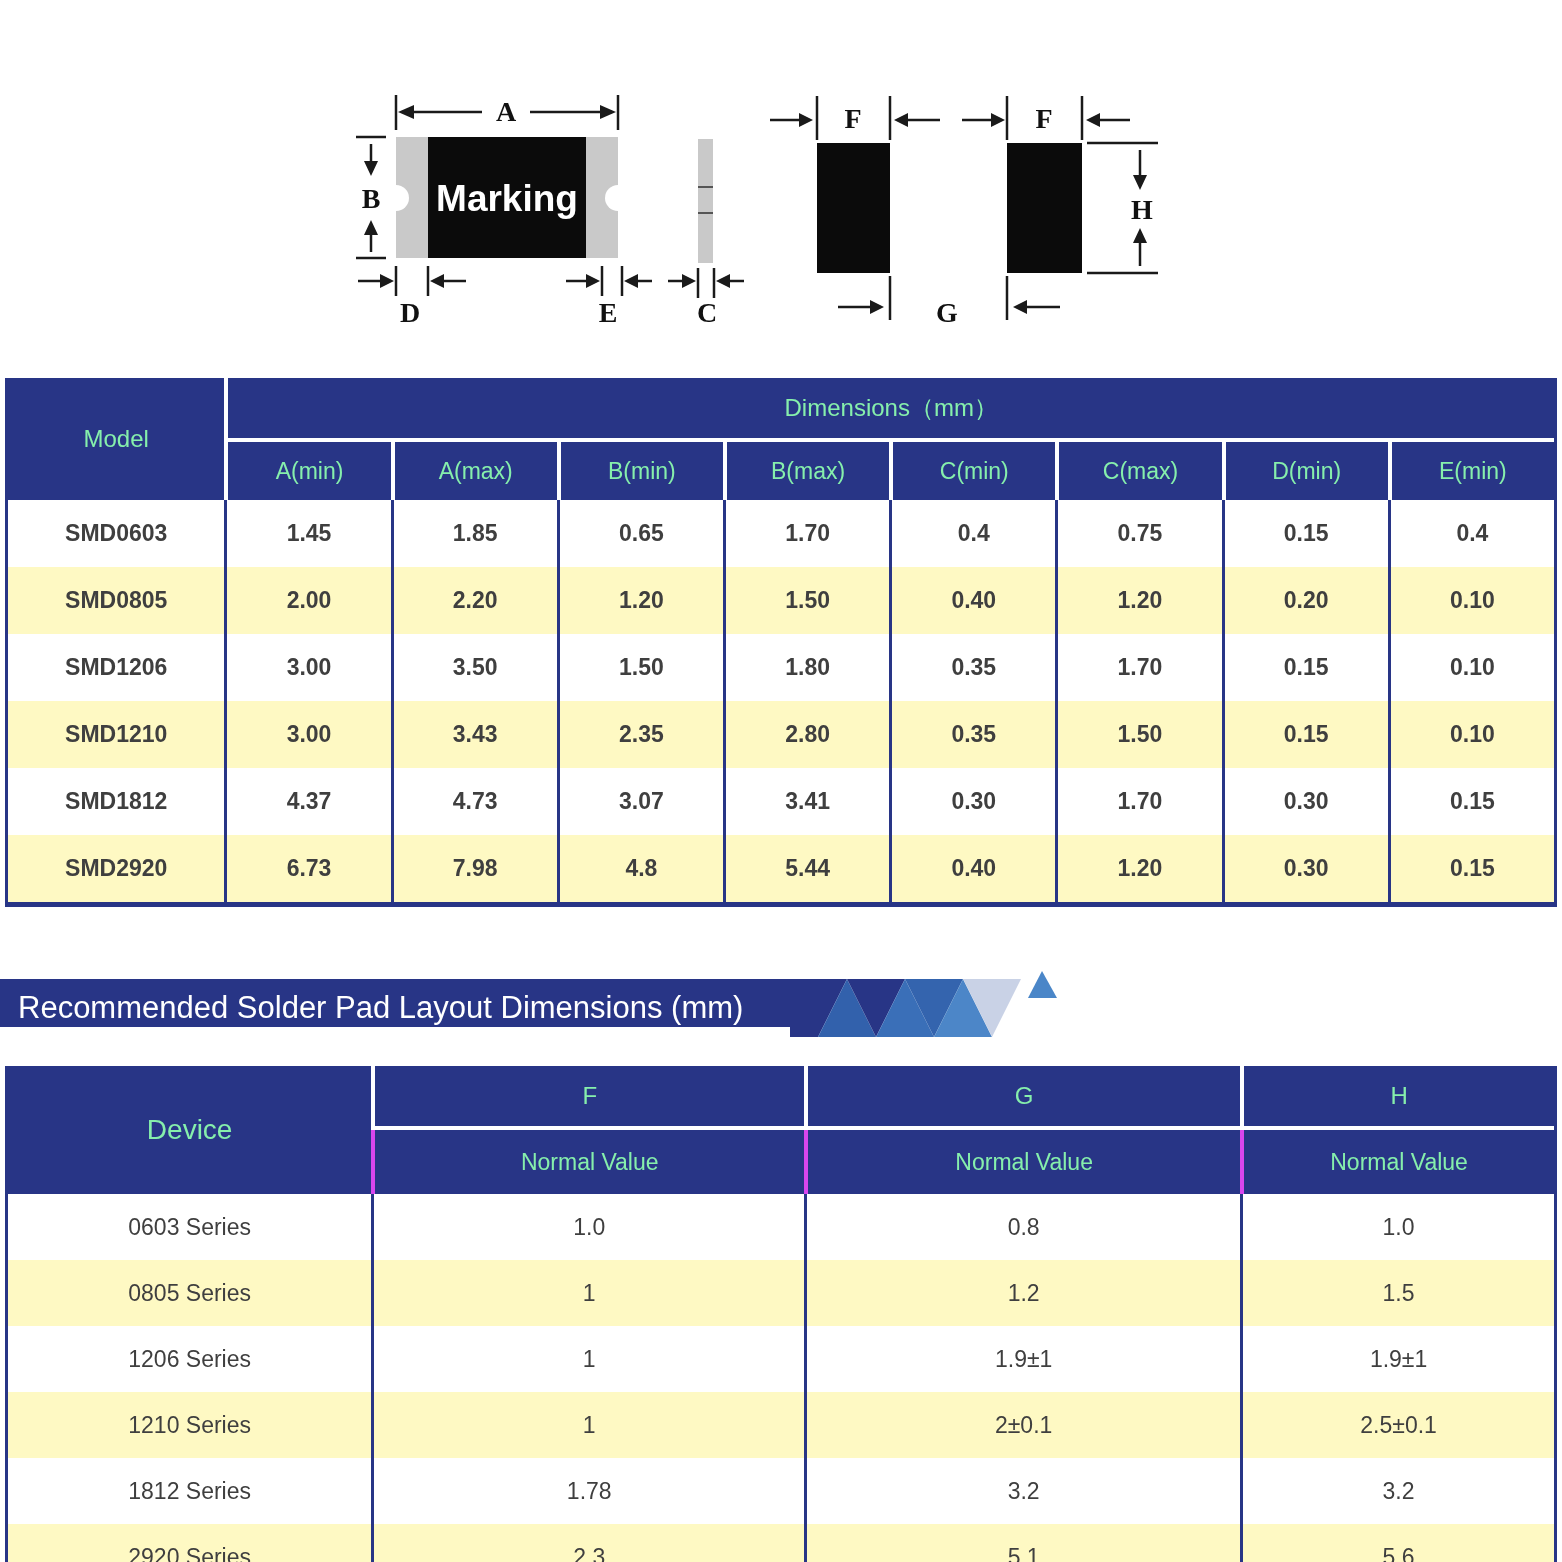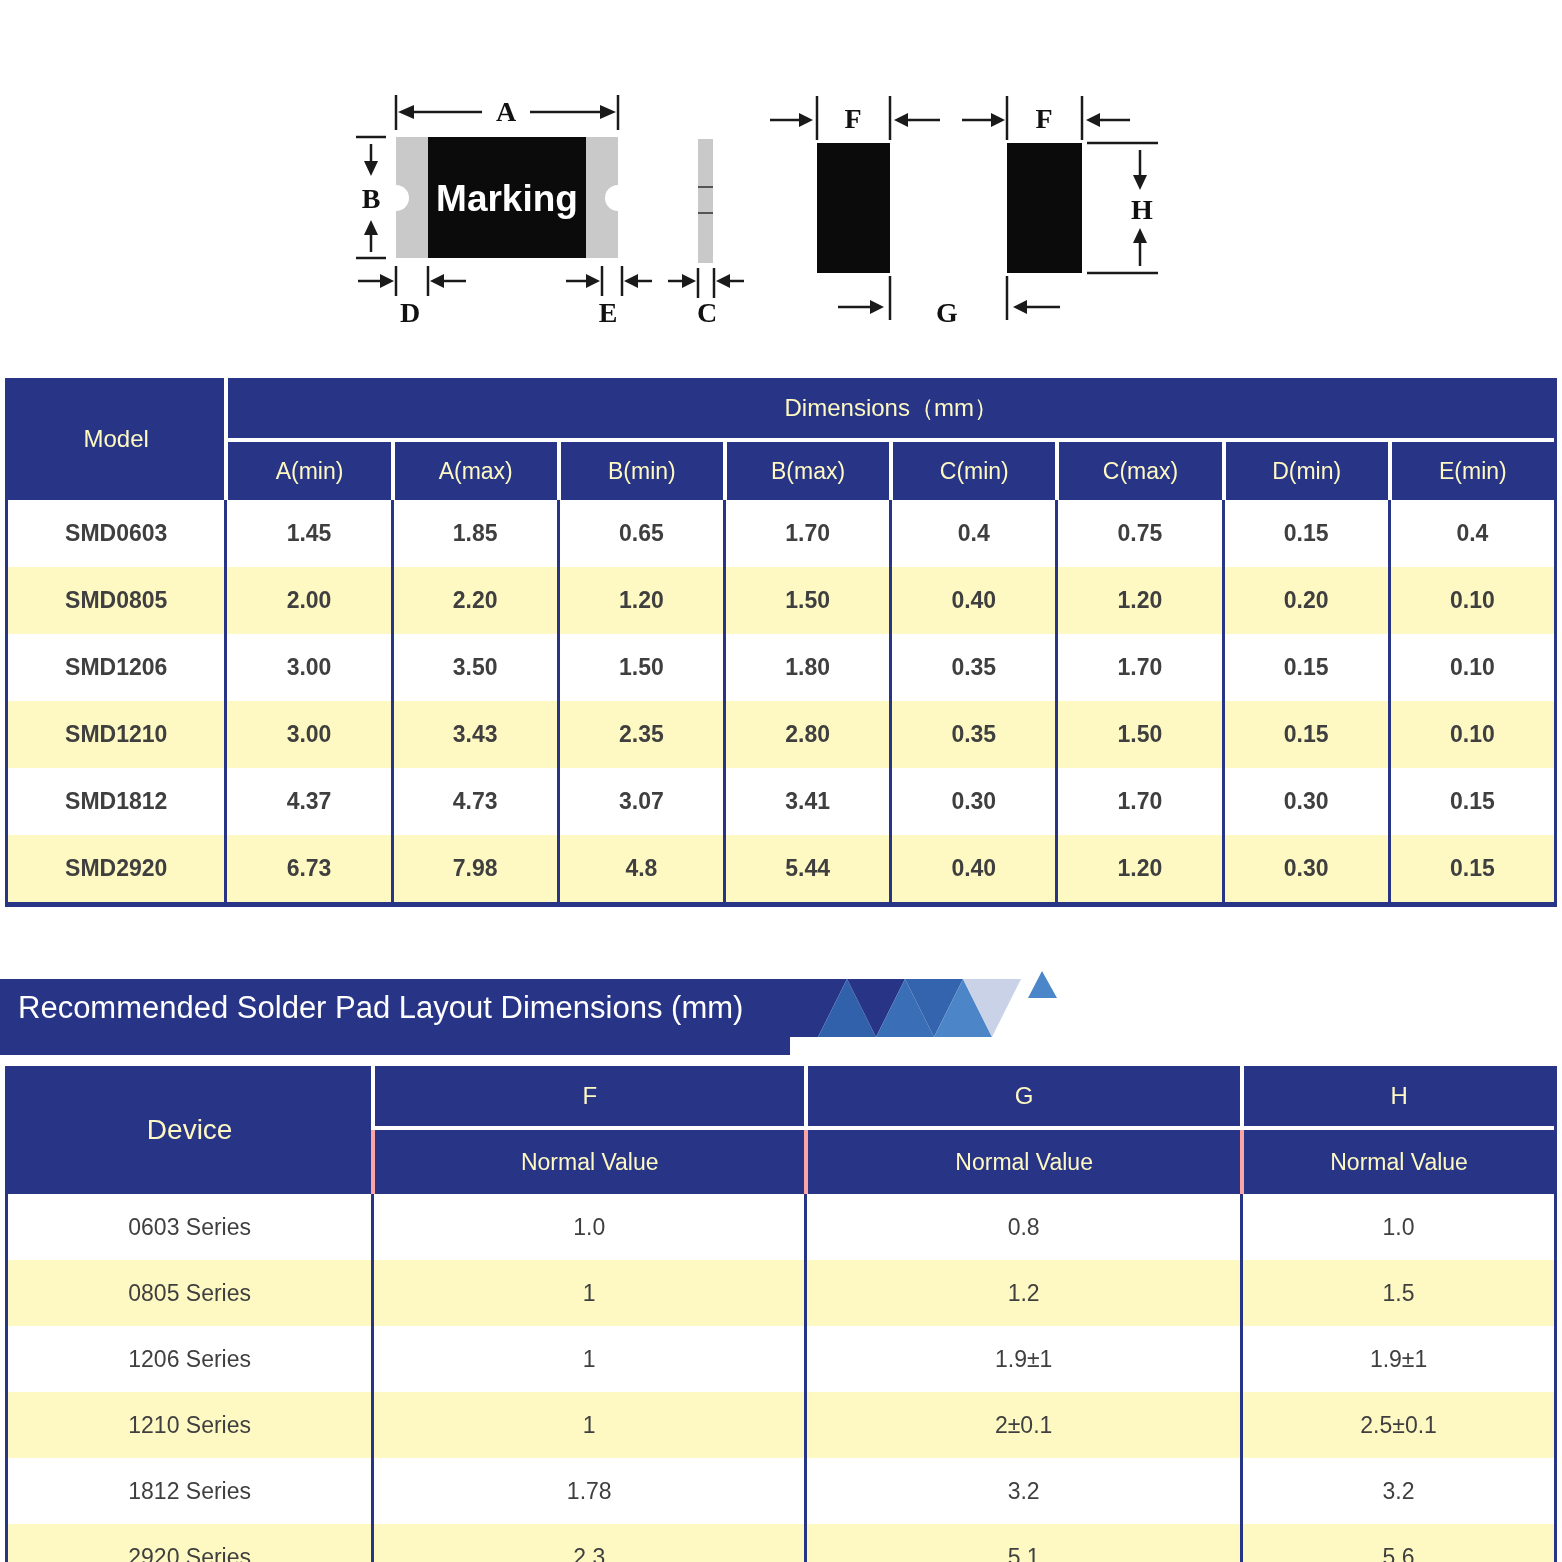--- a/index.html
+++ b/index.html
@@ -6,45 +6,45 @@
   body{width:1562px;height:1562px;overflow:hidden;font-family:"Liberation Sans",sans-serif;}
 
   
   .diagram-wrap{position:relative;width:1562px;height:360px;}
   .diagram-wrap svg{display:block;}
   .dim-label{font-family:"Liberation Serif",serif;font-weight:bold;font-size:28px;fill:#111;}
   .marking-label{font-family:"Liberation Sans",sans-serif;font-weight:bold;font-size:37px;fill:#fff;}
 
   
   table{border-collapse:separate;border-spacing:0;width:1552px;margin:0 5px;table-layout:fixed;}
-  th{background:#283586;color:#fef9c3;font-weight:normal;font-size:23px;}
+  th{background:#283586;color:#86efac;font-weight:normal;font-size:23px;}
   td{font-size:23px;color:#3f3f3f;text-align:center;}
   tbody tr.alt td{background:#CDD2E4;}
   tbody tr td{background:#fff;}
   tbody tr.alt td{background:#fef9c3;}
 
   
   .t1{margin-top:18px;border-left:3px solid #283586;border-right:3px solid #283586;border-bottom:5px solid #283586;}
   .t1 th.gh{height:58px;border-left:4px solid #fff;border-bottom:4px solid #fff;font-size:24px;}
   .t1 th.mh{font-size:24px;}
   .t1 th.sh{height:56px;border-left:4px solid #fff;}
   .t1 td{height:65px;border-left:3px solid #283586;font-weight:bold;}
   .t1 td:first-child{border-left:none;}
 
   
   .banner{position:relative;margin-top:64px;height:58px;width:1562px;}
-  .banner .bar{position:absolute;left:0;top:8px;height:76px;width:790px;background:#283586;}
+  .banner .bar{position:absolute;left:0;top:8px;height:48px;width:790px;background:#283586;}
   .banner .bar span{display:block;color:#fff;font-size:31px;line-height:58px;padding-left:18px;white-space:nowrap;}
   .banner svg{position:absolute;left:790px;top:0;}
 
   
   .t2{margin-top:37px;border-left:3px solid #283586;border-right:3px solid #283586;border-bottom:5px solid #283586;}
   .t2 th.gh2{height:58px;border-left:4px solid #fff;border-bottom:4px solid #fff;font-size:24px;}
   .t2 th.dh{font-size:28px;}
-  .t2 th.sh2{height:62px;border-left:4px solid #fca5a5;}
+  .t2 th.sh2{height:62px;border-left:4px solid #d946ef;}
   .t2 td{height:64px;border-left:3px solid #283586;text-align:center;}
   .t2 td:first-child{border-left:none;}
 </style>
 </head>
 <body>
 
 <div class="diagram-wrap">
   <svg width="1562" height="360" viewBox="0 0 1562 360">
     <g stroke="#1a1a1a" stroke-width="2.5" fill="none">
 

